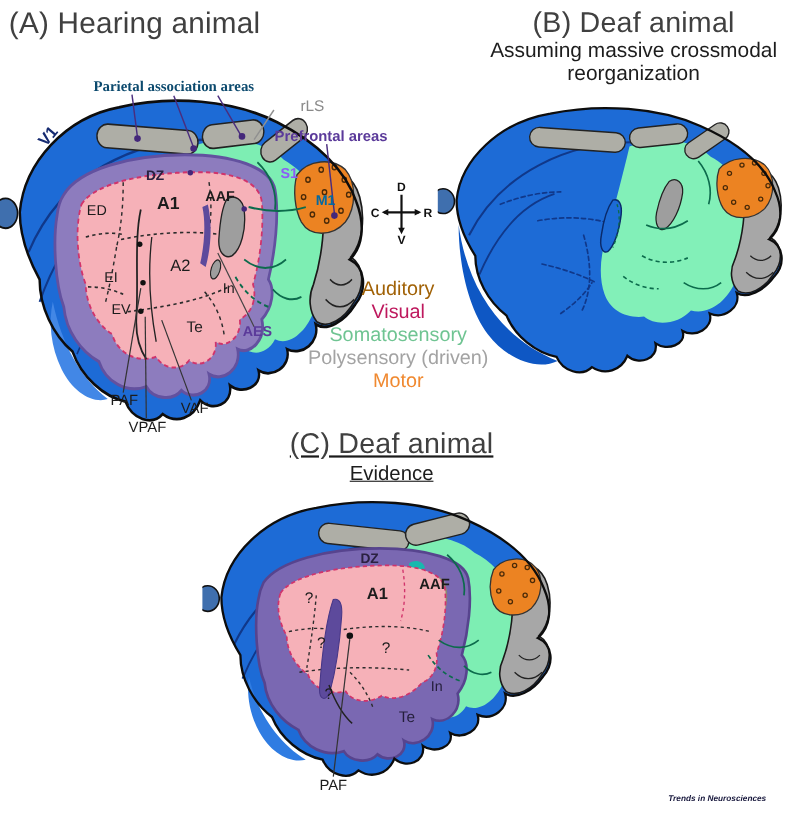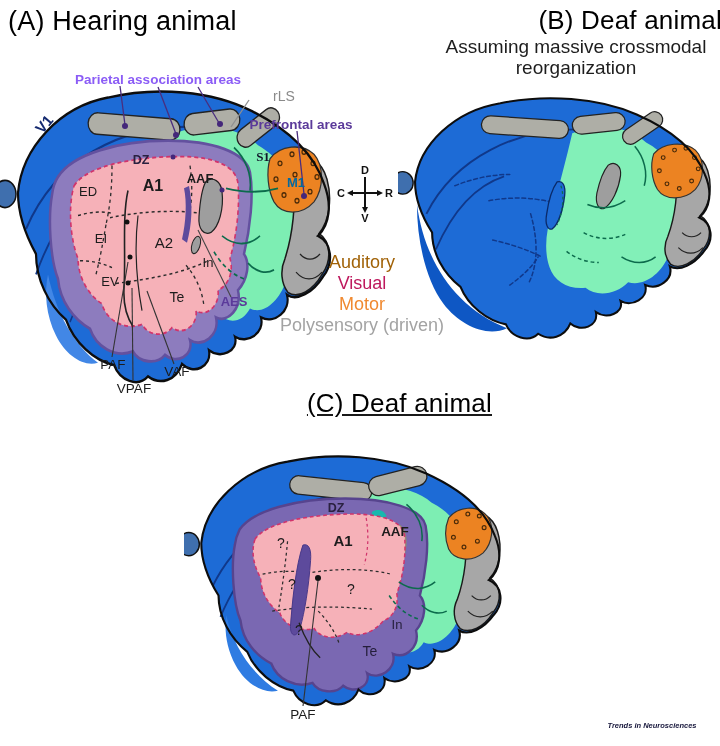--- a/index.html
+++ b/index.html
@@ -1,38 +1,39 @@
 <!DOCTYPE html>
 <html><head>
 <meta charset="utf-8">
 <style>
   html,body{margin:0;padding:0;}
   body{width:720px;height:746px;position:relative;background:#ffffff;overflow:hidden;
        font-family:"Liberation Sans","DejaVu Sans",sans-serif;color:#1a1a1a;}
   .abs{position:absolute;}
-  .panel-title{font-size:26px;letter-spacing:0.2px;color:#000000;white-space:nowrap;text-align:right;}
+  .panel-title{font-size:26px;letter-spacing:0.2px;color:#404040;white-space:nowrap;}
   .panel-subtitle{font-size:19px;line-height:21px;color:#1d1d1d;}
   .lbl{position:absolute;transform:translate(-50%,-50%);white-space:nowrap;font-size:13px;color:#1c1c1c;}
   .lbl.bold{font-weight:bold;}
   .legend-line{font-size:18px;line-height:21px;font-weight:500;text-align:center;}
   svg{display:block;}
   .credit{font-size:7.5px;font-weight:bold;font-style:italic;color:#15153a;text-align:center;}
 </style>
 </head>
 <body>
 
 <div class="abs panel-title" style="left:8px;top:6px;font-size:27px;">(A) Hearing animal</div>
 
 <div class="abs" style="left:430px;top:5px;width:292px;text-align:center;">
   <div class="panel-title">(B) Deaf animal</div>
   <div class="panel-subtitle">Assuming massive crossmodal reorganization</div>
 </div>
 
 <div class="abs" style="left:220px;top:388px;width:272px;text-align:center;text-decoration:underline;">
   <div class="panel-title">(C) Deaf animal</div>
+  <div class="panel-subtitle" style="font-size:18.5px;">Evidence</div>
 </div>
 
 <svg class="abs" style="left:0px;top:84px;" width="340" height="306" viewBox="0 0 340 270" preserveAspectRatio="none">
   <ellipse cx="5" cy="97" rx="11" ry="12" fill="#3f6fae" stroke="#111" stroke-width="1.5"></ellipse>
   <path fill="#1d6bd6" d="M 18,96 C 22,56 60,20 108,12 C 156,2 212,6 252,24 C 288,40 314,62 324,88 C 332,106 330,124 318,134 C 332,140 334,158 323,170 C 313,184 297,192 287,186 C 291,200 275,212 261,206 C 265,220 247,230 235,223 C 239,236 220,243 209,235 C 212,250 193,257 182,247 C 176,262 160,266 148,258 C 138,268 120,262 114,248 C 94,244 74,228 66,208 C 48,194 36,172 36,150 C 26,134 18,114 18,96 Z"></path>
   <path fill="#4287e6" d="M 48,168 C 56,202 74,230 98,246 C 84,250 66,240 56,222 C 46,204 44,184 48,168 Z"></path>
   <g stroke="#10388a" fill="none">
     <path stroke-width="2" d="M 26,128 C 56,66 122,36 192,38"></path>
     <path stroke-width="1.8" d="M 36,168 C 52,128 74,102 102,92"></path>
     <path stroke-width="1.5" d="M 70,210 C 80,190 86,172 88,156"></path>
@@ -239,36 +240,37 @@
   </g>
   <text x="32" y="11" text-anchor="middle" font-size="11" font-weight="bold" fill="#111">D</text>
   <text x="8" y="34" text-anchor="middle" font-size="11" font-weight="bold" fill="#111">C</text>
   <text x="56" y="34" text-anchor="middle" font-size="11" font-weight="bold" fill="#111">R</text>
   <text x="32" y="59" text-anchor="middle" font-size="11" font-weight="bold" fill="#111">V</text>
 </svg>
 
 <div class="abs" style="left:250px;top:252px;width:224px;">
   <div class="legend-line" style="color: #a16207;">Auditory</div>
   <div class="legend-line" style="color: #be185d;">Visual</div>
+  <div class="legend-line" style="color: rgb(111, 196, 146);">Somatosensory</div>
+  <div class="legend-line" style="color: rgb(163, 163, 163);">Polysensory (driven)</div>
   <div class="legend-line" style="color: rgb(240, 137, 48);">Motor</div>
-  <div class="legend-line" style="color: rgb(163, 163, 163);">Polysensory (driven)</div>
 </div>
 
 <div class="abs" style="left:0;top:0;width:720px;height:746px;">
   <span class="lbl bold" style="left:44px;top:124px;transform:translate(-50%,-50%) rotate(-50deg);font-size:15px;color:#152a70;">V1</span>
-  <span class="lbl" style="left:158px;top:79px;font-size:13.5px;font-weight:600;color:#8b5cf6;">Parietal association areas</span>
+  <span class="lbl" style="left:158px;top:79px;font-size:13.5px;font-weight:600;color:#0c4a6e;font-family:Liberation Serif, serif;">Parietal association areas</span>
   <span class="lbl" style="left:253px;top:96px;font-size:14px;color:#8a8a8a;margin-left:31px;">rLS</span>
   <span class="lbl" style="left:301px;top:124px;font-size:13.5px;font-weight:600;color:#5b3a9a;">Prefrontal areas</span>
   <span class="lbl" style="left:141px;top:160px;font-size:12.5px;font-weight:600;color:#2a2140;">DZ</span>
   <span class="lbl" style="left:88px;top:191px;">ED</span>
   <span class="lbl bold" style="left:153px;top:186px;font-size:16px;">A1</span>
   <span class="lbl bold" style="left:200px;top:178px;">AAF</span>
-  <span class="lbl bold" style="left:263px;top:157px;color:#0f172a;font-family:Liberation Serif, serif;">S1</span>
+  <span class="lbl bold" style="left:263px;top:157px;color:#8b5cf6;">S1</span>
   <span class="lbl bold" style="left:296px;top:182px;color:#0369a1;">M1</span>
-  <span class="lbl" style="left:101px;top:238px;">EI</span>
+  <span class="lbl" style="left:101px;top:252px;">EI</span>
   <span class="lbl" style="left:164px;top:242px;font-size:15px;">A2</span>
   <span class="lbl" style="left:208px;top:262px;">In</span>
   <span class="lbl" style="left:110px;top:281px;">EV</span>
   <span class="lbl" style="left:177px;top:297px;font-size:14px;">Te</span>
   <span class="lbl bold" style="left:234px;top:301px;color:#5b3a9a;">AES</span>
   <span class="lbl" style="left:113px;top:364px;font-size:13.5px;">PAF</span>
   <span class="lbl" style="left:134px;top:388px;font-size:13.5px;">VPAF</span>
   <span class="lbl" style="left:177px;top:371px;font-size:13.5px;">VAF</span>
 
   <span class="lbl" style="left:336px;top:508px;font-size:12.5px;font-weight:600;color:#2a2140;">DZ</span>

